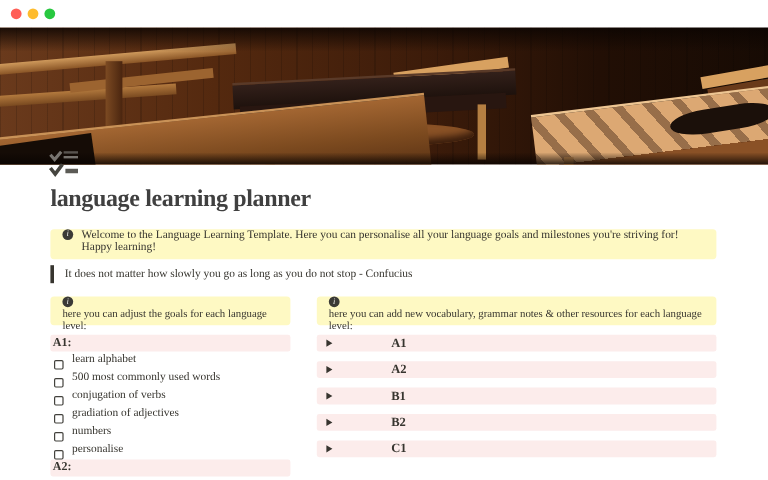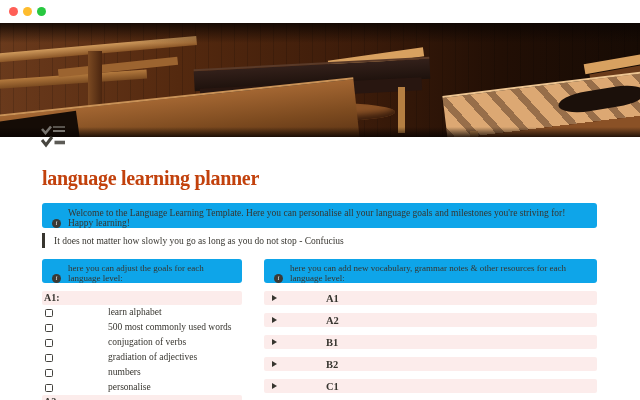--- a/index.html
+++ b/index.html
@@ -39,41 +39,41 @@
   .seat-r { left:558px; top:66px; width:88px; height:20px; background:#1b100a; border-radius:40%/60%; transform:rotate(-9deg); }
   .desk-r { left:446px; top:58px; width:240px; height:74px; border-top:2px solid #edc592;
     background:linear-gradient(180deg,#dca873 0 58%,#8a5126 58% 100%); transform:rotate(-7deg); }
   .desk-r::after { content:""; position:absolute; left:0; top:0; right:0; height:58%;
     background:repeating-linear-gradient(55deg,rgba(40,16,6,.38) 0 7px,transparent 7px 20px); }
   .leg-r { left:470px; top:108px; width:8px; height:10px; background:#c08b52; }
 
   
   .page-icon { position:absolute; left:40px; top:124px; width:26px; height:24px; z-index:5; cursor:pointer; }
   .content { padding:0 43px 0 42px; }
-  .title { margin-top:28px; font-size:20px; line-height:26px; font-weight:700; letter-spacing:-0.3px; color:#c2410c;font-family:Liberation Serif, serif; }
-
-  .callout { display:flex; align-items:flex-end; background:#0ea5e9; border-radius:3px; padding:0 10px; }
+  .title { margin-top:16px; font-size:20px; line-height:26px; font-weight:700; letter-spacing:-0.3px; color:#404040;font-family:Liberation Serif, serif; }
+
+  .callout { display:flex; align-items:flex-start; background:#fef9c3; border-radius:3px; padding:0 10px; }
   .callout.welcome { margin-top:12px; height:25px; font-size:9.5px; }
-  .callout.sm { height:24px; font-size:9px; }
+  .callout.sm { height:24px; font-size:9px;flex-direction:column; }
   .info-icon { flex:0 0 auto; width:9px; height:9px; border-radius:50%; background:#3b3a36; color:#f1f1ef;
     font-size:7px; line-height:9px; text-align:center; font-style:italic; margin-right:7px; }
   .info-icon::before { content:"i"; }
 
   .quote { margin-top:5px; display:flex; align-items:center; height:15px; }
   .quote-bar { width:3px; align-self:stretch; background:#37352f; margin-right:9px; }
   .quote-text { font-size:9.5px; }
 
   .columns { margin-top:11px; display:flex; gap:22px; }
   .col-left { width:200px; flex:0 0 auto; }
   .col-right { flex:1 1 auto; }
 
   .level-band { margin-top:8px; height:14px; border-radius:2px; padding:1px 2px;
     font-size:10px; font-weight:700; line-height:12px; background:#fceceb; }
   .level-band.next { margin-top:0; }
-  .todo-row { height:15px; display:flex; align-items:center; padding-left:3px;gap:48px; }
+  .todo-row { height:15px; display:flex; align-items:flex-end; padding-left:3px; }
   .todo-box { flex:0 0 auto; width:8px; height:8px; border:1px solid #43423d; border-radius:1.5px;
     background:#fff; margin-right:7px; cursor:pointer; }
   .todo-label { font-size:9.5px; line-height:15px; }
 
   .toggle { margin-top:8px; height:14px; border-radius:2px; display:flex; align-items:center;
     padding-left:8px; background:#fceceb; cursor:pointer;gap:40px; }
   .tri { width:0; height:0; border-left:5px solid #37352f; border-top:3.5px solid transparent;
     border-bottom:3.5px solid transparent; margin-right:9px; }
   .toggle-label { font-size:10.5px; font-weight:700; }
 </style>

